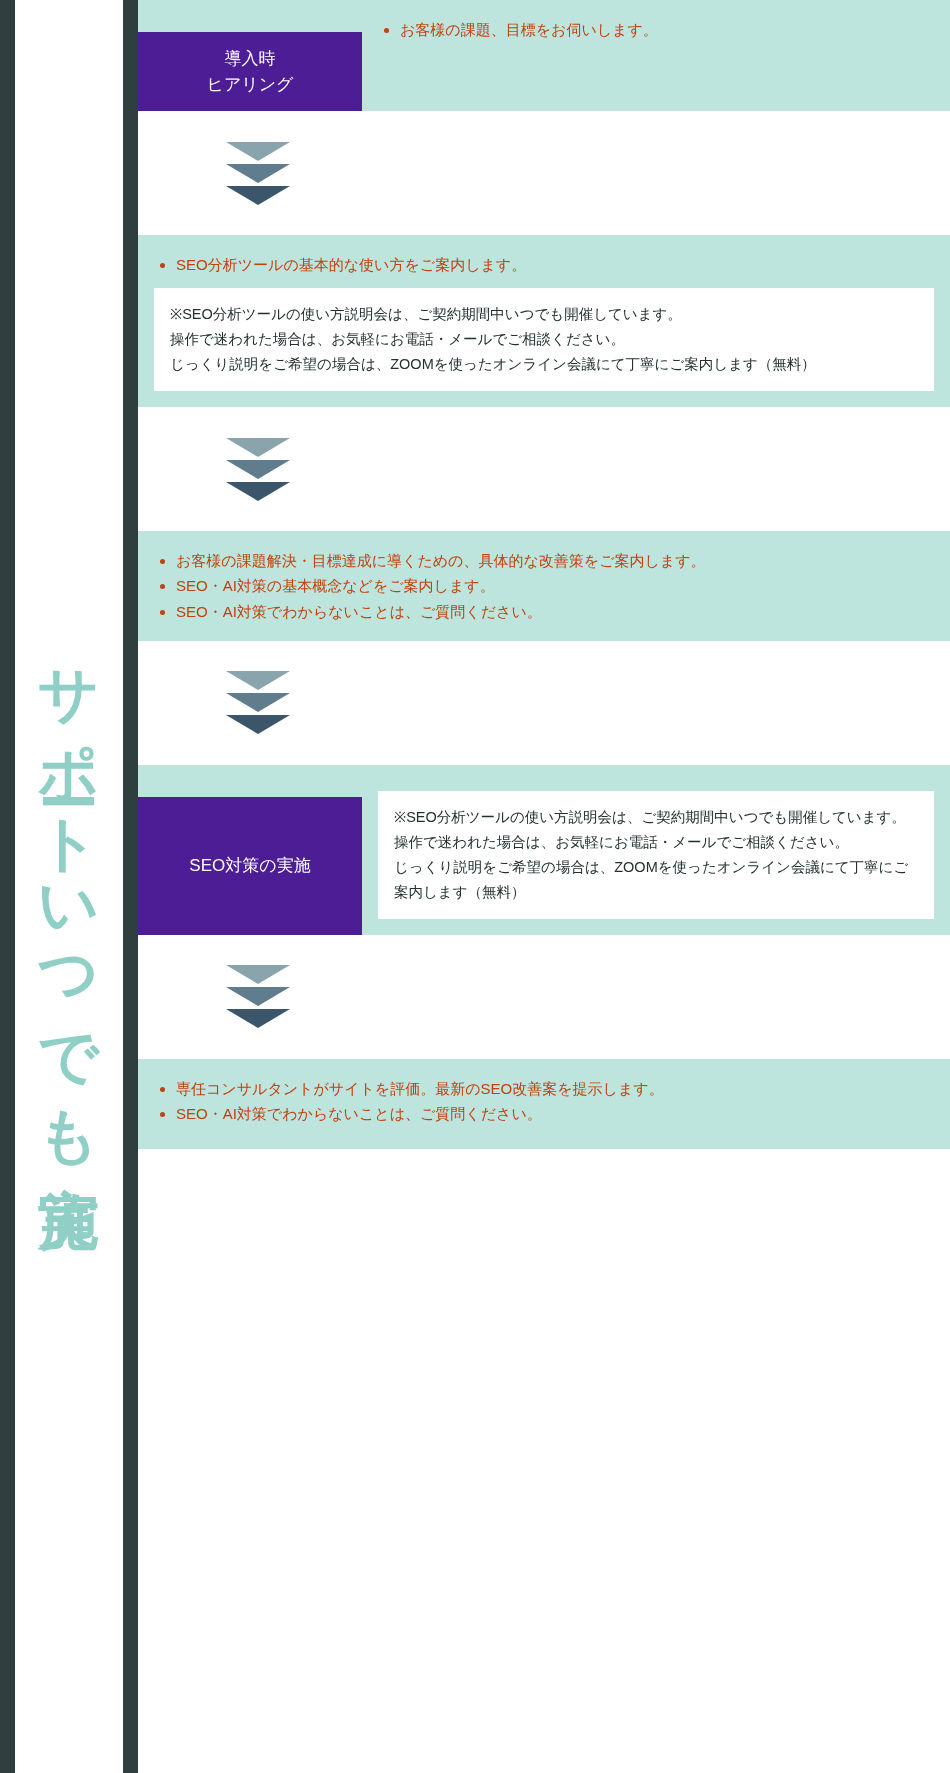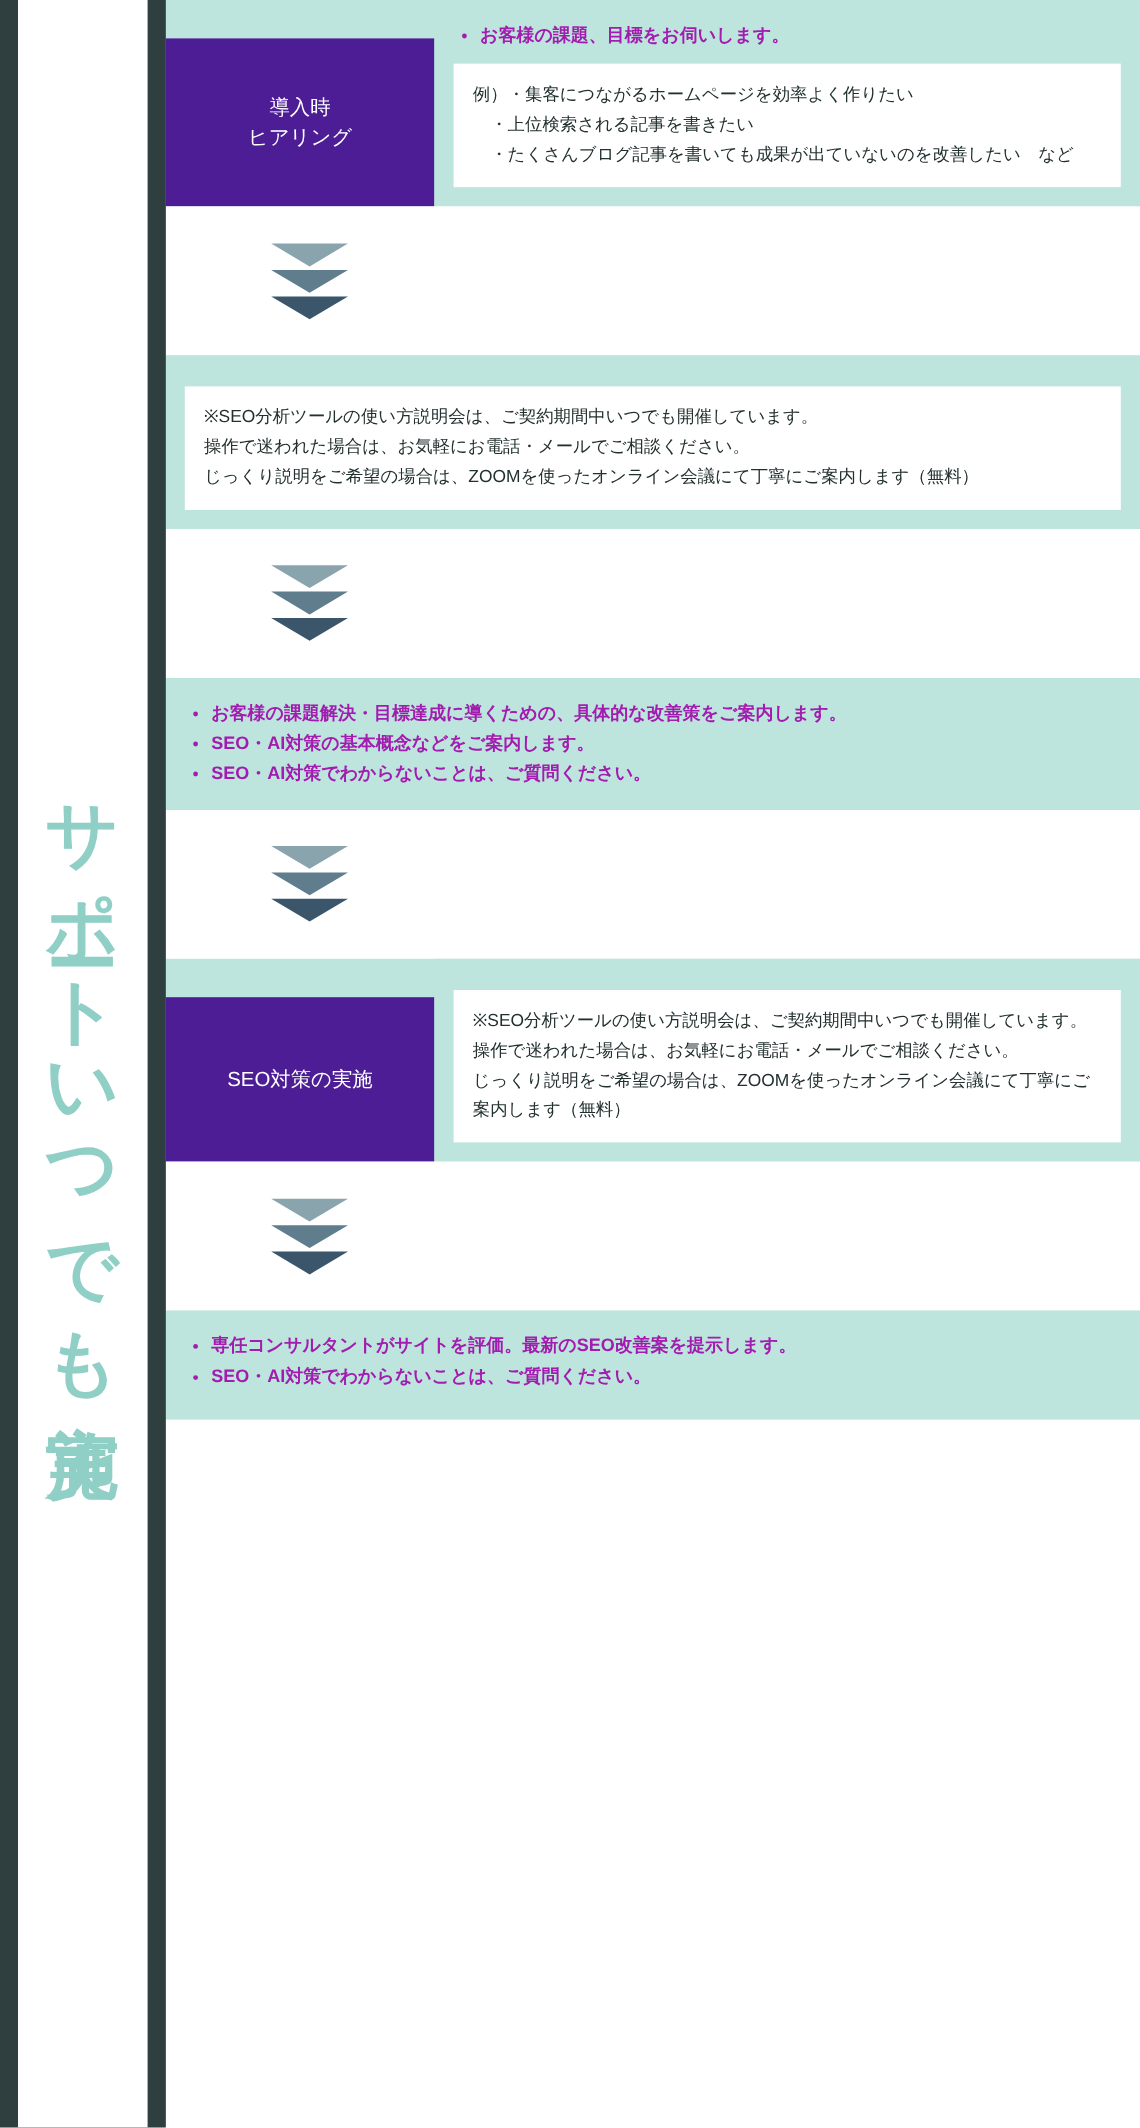--- a/index.html
+++ b/index.html
@@ -99,24 +99,24 @@
     padding: 14px 16px 16px 16px;
     box-sizing: border-box;
   }
   ul.bullets {
     margin: 4px 0 0 0;
     padding-left: 22px;
     list-style: disc;
   }
   ul.bullets li {
     font-size: 15px;
-    font-weight: bold;
+    font-weight: normal;
     line-height: 1.55;
     margin-bottom: 2px;
-    color: #a21caf;
+    color: #c2410c;
   }
   .note-box {
     background: #ffffff;
     margin-top: 12px;
     padding: 14px 16px;
     font-size: 14.5px;
     line-height: 1.72;
     color: #22302f;
     white-space: pre-line;
     box-sizing: border-box;
@@ -162,36 +162,36 @@
 
   <div class="flow">
 
     <div class="step-row">
       <div class="step-label">導入時
 ヒアリング</div>
       <div class="step-body">
         <ul class="bullets">
           <li>お客様の課題、目標をお伺いします。</li>
         </ul>
-        <div class="note-box">例）・集客につながるホームページを効率よく作りたい
-　・上位検索される記事を書きたい
-　・たくさんブログ記事を書いても成果が出ていないのを改善したい　など</div>
-      </div>
-    </div>
-
-    <div class="arrow-row">
-      <div class="chevrons">
-        <span class="chev c1"></span>
-        <span class="chev c2"></span>
-        <span class="chev c3"></span>
-      </div>
-    </div>
-
-    <div class="step-row">
-      <div class="step-body">
+      </div>
+    </div>
+
+    <div class="arrow-row">
+      <div class="chevrons">
+        <span class="chev c1"></span>
+        <span class="chev c2"></span>
+        <span class="chev c3"></span>
+      </div>
+    </div>
+
+    <div class="step-row">
+      <div class="step-body">
+        <ul class="bullets">
+          <li>SEO分析ツールの基本的な使い方をご案内します。</li>
+        </ul>
         <div class="note-box">※SEO分析ツールの使い方説明会は、ご契約期間中いつでも開催しています。
 操作で迷われた場合は、お気軽にお電話・メールでご相談ください。
 じっくり説明をご希望の場合は、ZOOMを使ったオンライン会議にて丁寧にご案内します（無料）</div>
       </div>
     </div>
 
     <div class="arrow-row">
       <div class="chevrons">
         <span class="chev c1"></span>
         <span class="chev c2"></span>

